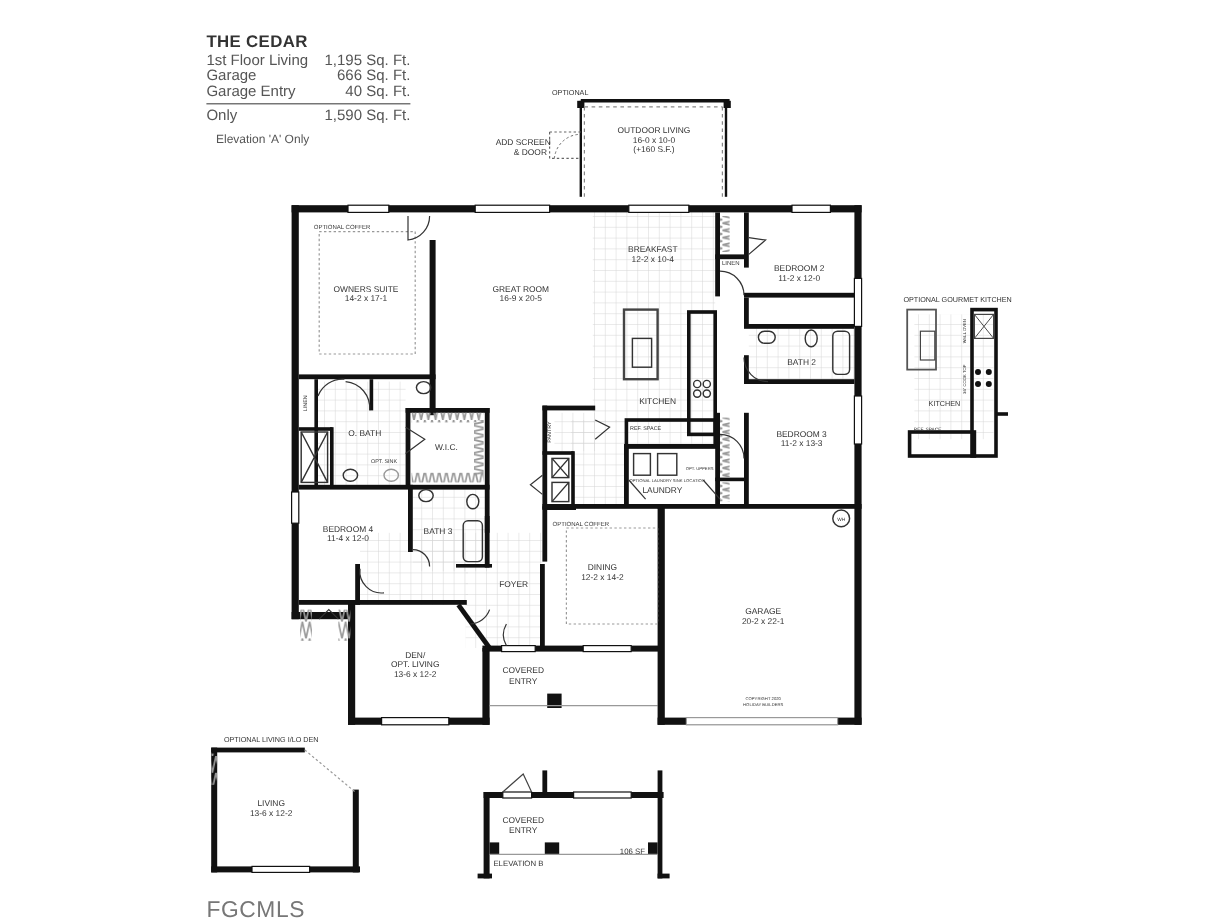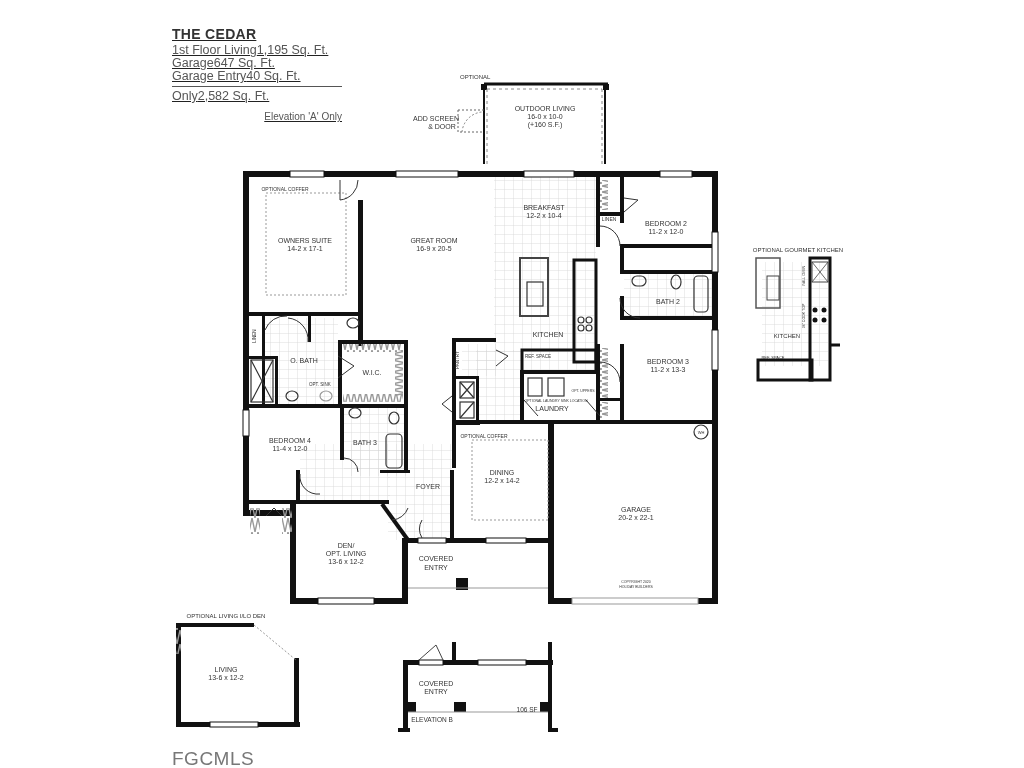--- a/index.html
+++ b/index.html
@@ -1,47 +1,47 @@
 <!DOCTYPE html>
 <html><head>
 <meta charset="utf-8">
 <style>
   html,body{margin:0;padding:0;background:#fff;}
   body{width:1024px;height:768px;position:relative;overflow:hidden;font-family:"Liberation Sans",sans-serif;color:#222;}
   .abs{position:absolute;}
-  .summary{left:172px;top:26px;width:170px;text-decoration:underline;}
+  .summary{left:172px;top:26px;width:170px;}
   .summary .title{font-weight:bold;font-size:14px;color:#333;letter-spacing:0.3px;margin-bottom:2px;}
-  .summary .row{display:flex;font-size:12.5px;color:#555;line-height:13px;}
+  .summary .row{display:flex;justify-content:space-between;font-size:12.5px;color:#555;line-height:13px;}
   .summary .rule{border-top:1.5px solid #555;margin:3px 0 3px 0;}
-  .summary .note{text-align:right;font-size:10px;color:#555;margin-top:8px;padding-left:8px;}
+  .summary .note{text-align:left;font-size:10px;color:#555;margin-top:8px;padding-left:8px;}
   svg{position:absolute;left:0;top:0;}
   .lbl{font-family:"Liberation Sans",sans-serif;fill:#333;text-anchor:middle;}
   .watermark{left:172px;top:748px;font-size:19px;color:#777;letter-spacing:0.5px;}
 </style>
 </head>
 <body>
 
 <div class="abs summary">
   <div class="title">THE CEDAR</div>
   <div class="row">
     <span>1st Floor Living</span>
     <span>1,195 Sq. Ft.</span>
   </div>
   <div class="row">
     <span>Garage</span>
-    <span>647 Sq. Ft.</span>
+    <span>666 Sq. Ft.</span>
   </div>
   <div class="row">
     <span>Garage Entry</span>
     <span>40 Sq. Ft.</span>
   </div>
   <div class="rule"></div>
   <div class="row">
     <span>Only</span>
-    <span>2,582 Sq. Ft.</span>
+    <span>1,590 Sq. Ft.</span>
   </div>
   <div class="note">Elevation 'A' Only</div>
 </div>
 
 <svg width="1024" height="768" viewBox="0 0 1024 768">
   <defs>
     <pattern id="tile" width="9" height="9" patternUnits="userSpaceOnUse">
       <path d="M9 0 L0 0 0 9" fill="none" stroke="#d4d4d4" stroke-width="0.8"></path>
     </pattern>
     <pattern id="closet" width="6" height="14" patternUnits="userSpaceOnUse">

